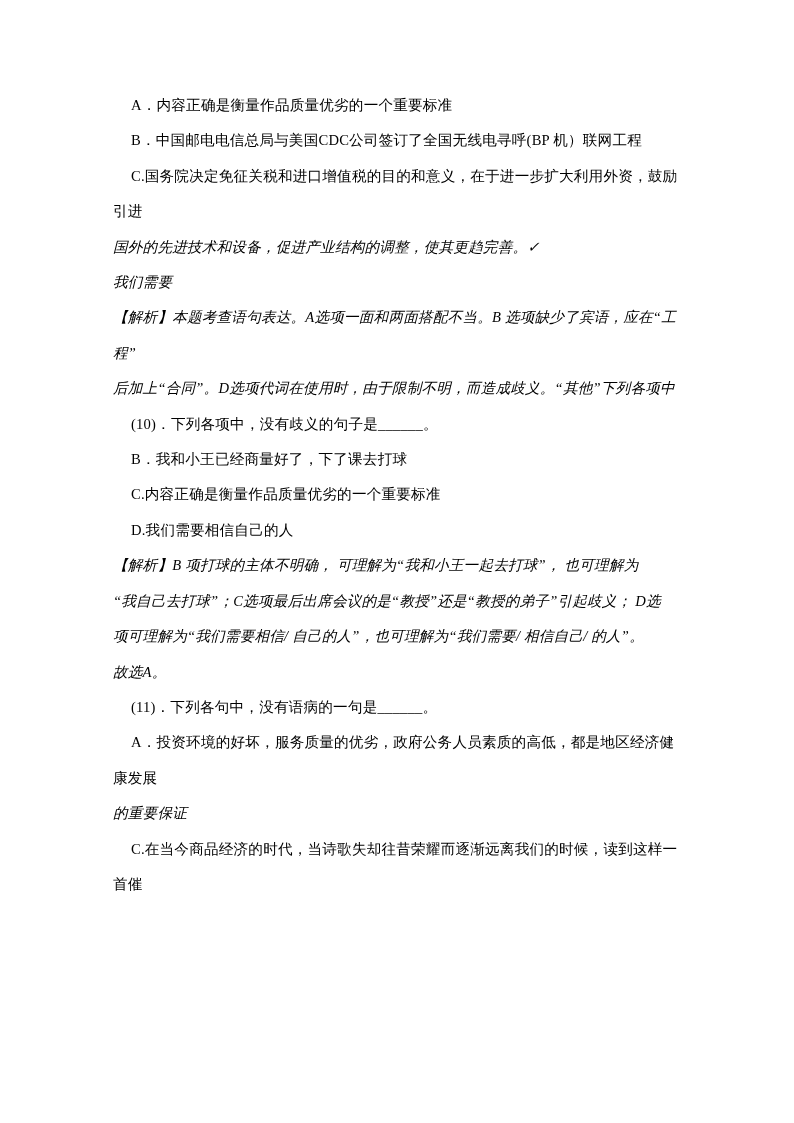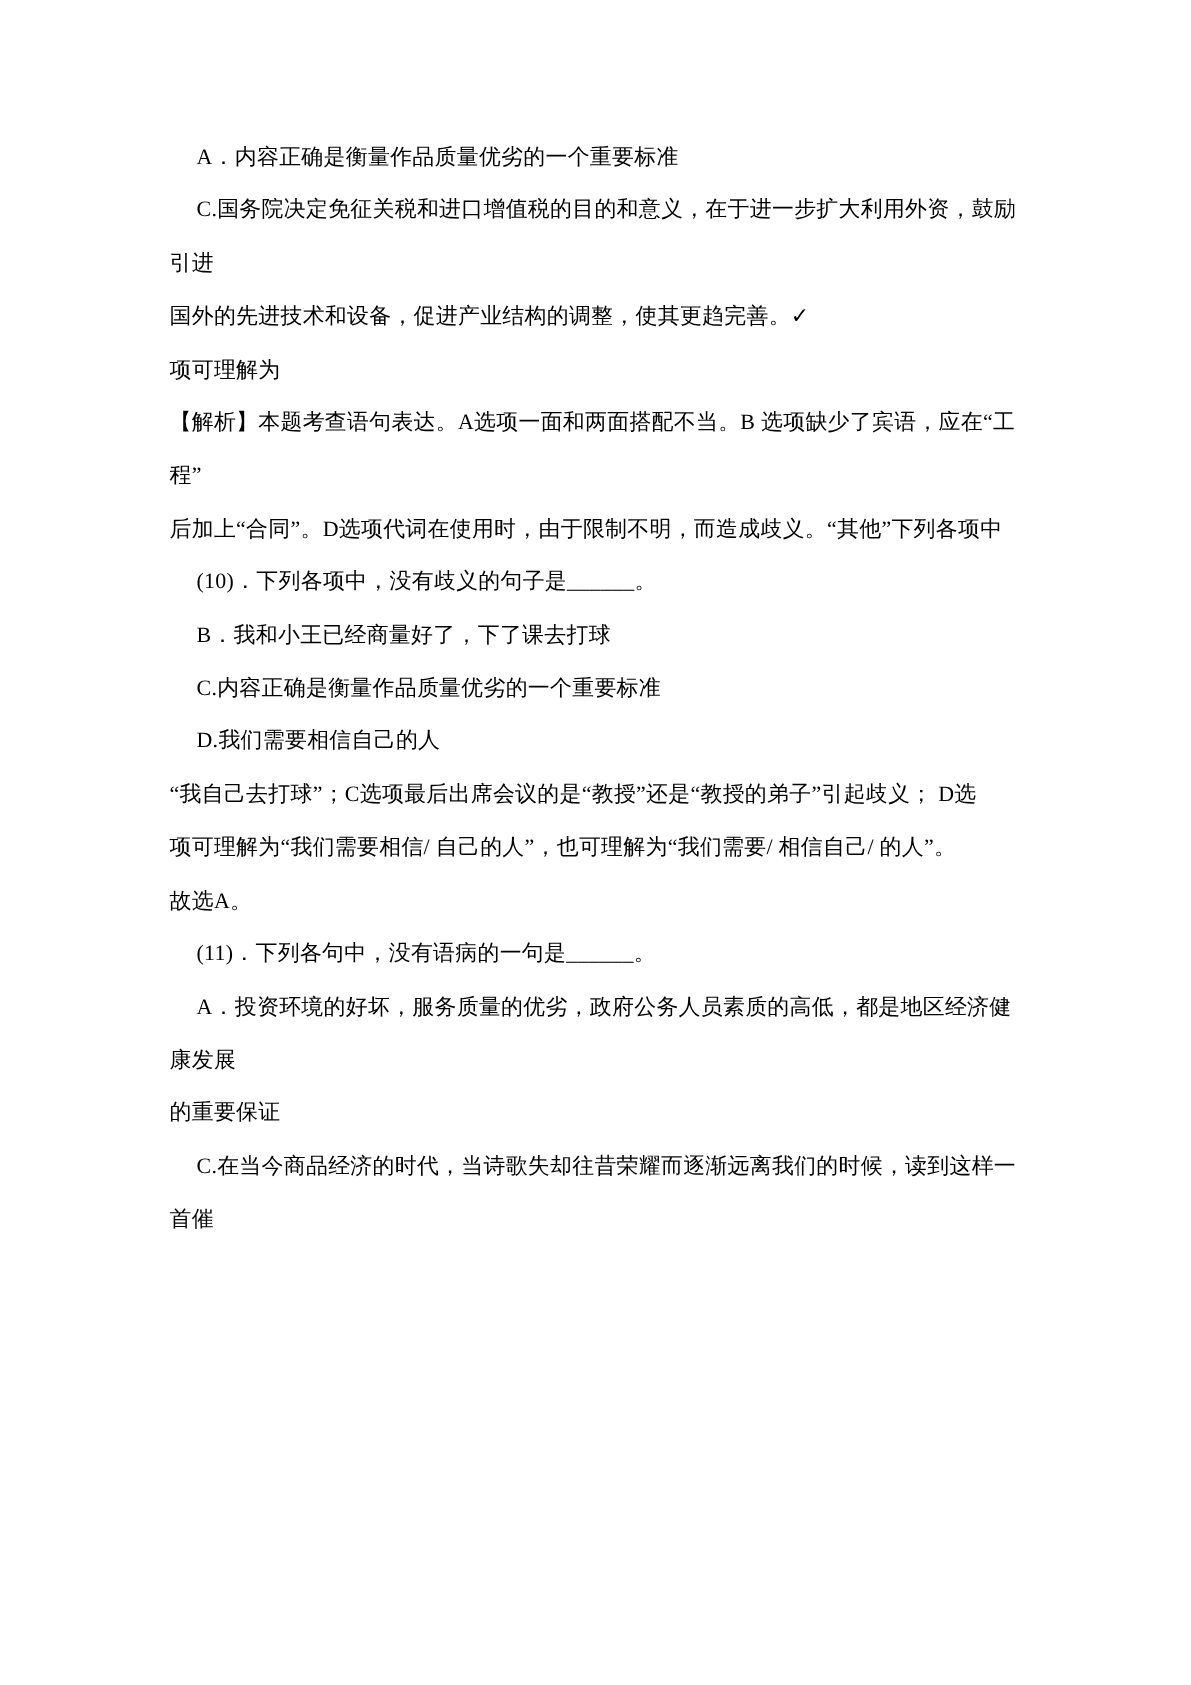--- a/index.html
+++ b/index.html
@@ -29,37 +29,40 @@
     letter-spacing: 0.2px;
     white-space: pre-wrap;
     word-break: break-all;
   }
   
   .line.opt {
     text-indent: 18px;
   }
   .line.cont {
     text-indent: 0px;
+    font-style: italic;
   }
 </style>
 </head>
 <body>
 
 <div class="page">
   <div class="doc" id="doc-body">
       <div class="line opt">A．内容正确是衡量作品质量优劣的一个重要标准</div>
+      <div class="line opt">B．中国邮电电信总局与美国CDC公司签订了全国无线电寻呼(BP 机）联网工程</div>
       <div class="line opt">C.国务院决定免征关税和进口增值税的目的和意义，在于进一步扩大利用外资，鼓励引进</div>
       <div class="line cont">国外的先进技术和设备，促进产业结构的调整，使其更趋完善。✓</div>
-      <div class="line cont">项可理解为</div>
+      <div class="line cont">我们需要</div>
       <div class="line cont">【解析】本题考查语句表达。A选项一面和两面搭配不当。B 选项缺少了宾语，应在“工程”</div>
       <div class="line cont">后加上“合同”。D选项代词在使用时，由于限制不明，而造成歧义。“其他”下列各项中</div>
       <div class="line opt">(10)．下列各项中，没有歧义的句子是______。</div>
       <div class="line opt">B．我和小王已经商量好了，下了课去打球</div>
       <div class="line opt">C.内容正确是衡量作品质量优劣的一个重要标准</div>
       <div class="line opt">D.我们需要相信自己的人</div>
+      <div class="line cont">【解析】B 项打球的主体不明确， 可理解为“我和小王一起去打球”， 也可理解为</div>
       <div class="line cont">“我自己去打球”；C选项最后出席会议的是“教授”还是“教授的弟子”引起歧义； D选</div>
       <div class="line cont">项可理解为“我们需要相信/ 自己的人”，也可理解为“我们需要/ 相信自己/ 的人”。</div>
       <div class="line cont">故选A。</div>
       <div class="line opt">(11)．下列各句中，没有语病的一句是______。</div>
       <div class="line opt">A．投资环境的好坏，服务质量的优劣，政府公务人员素质的高低，都是地区经济健康发展</div>
       <div class="line cont">的重要保证</div>
       <div class="line opt">C.在当今商品经济的时代，当诗歌失却往昔荣耀而逐渐远离我们的时候，读到这样一首催</div>
     </div>
 </div>
 

